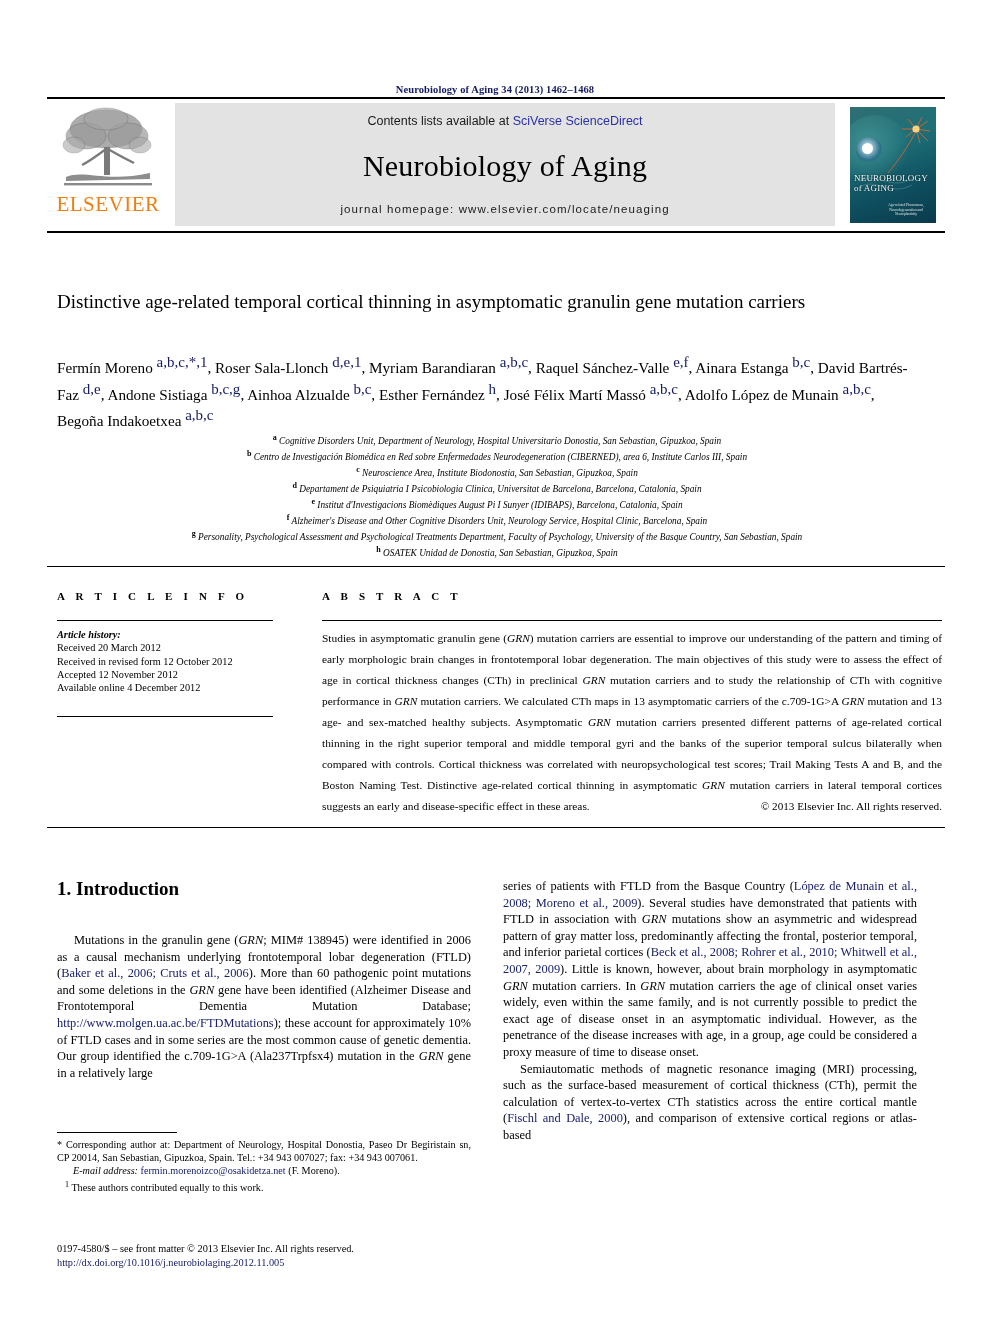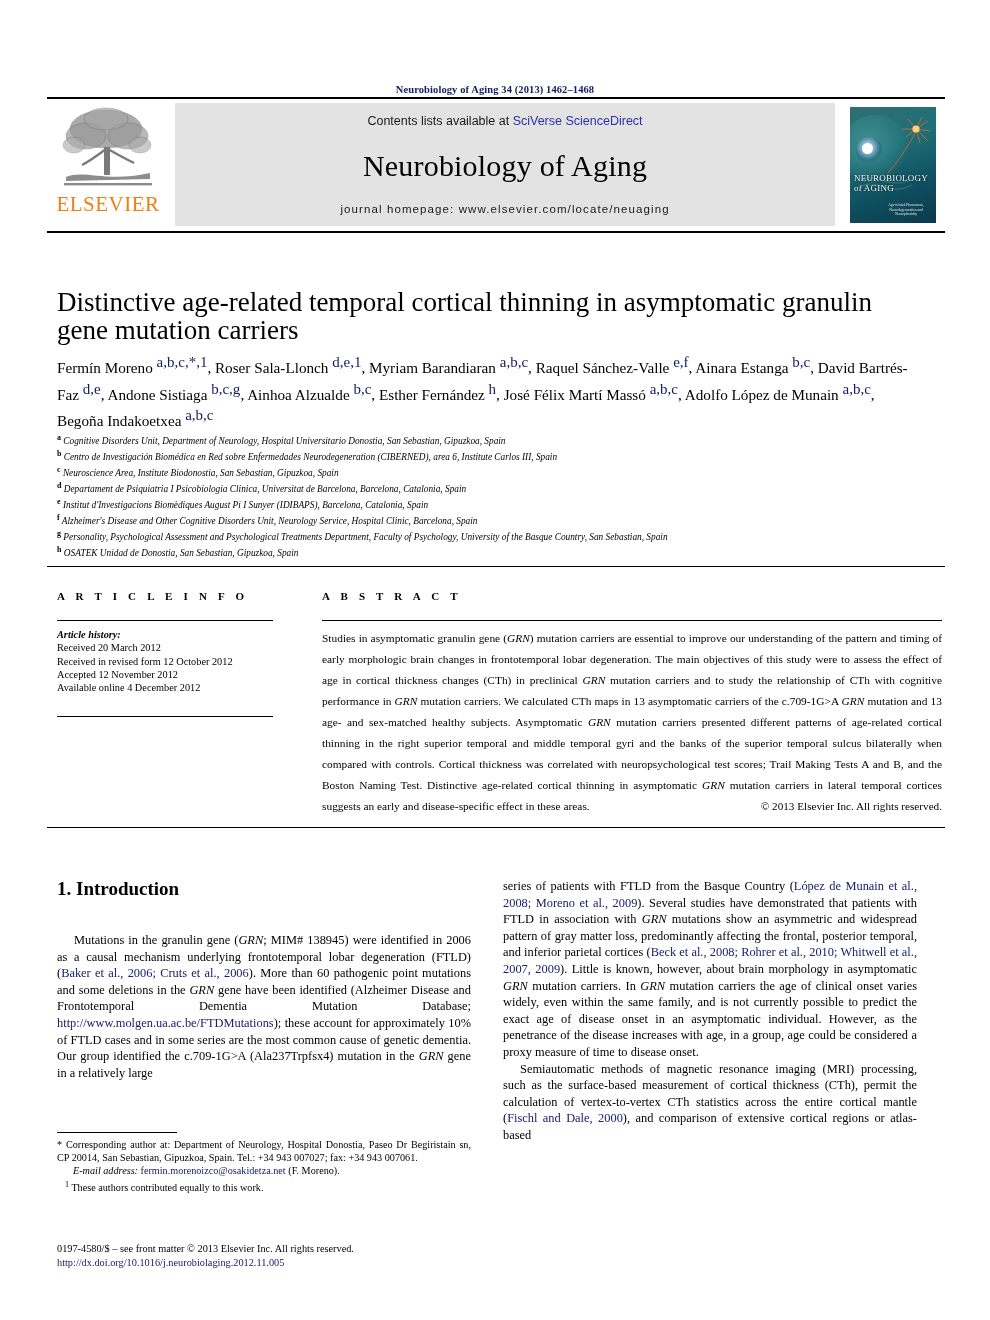--- a/index.html
+++ b/index.html
@@ -145,21 +145,21 @@
     width:52px;
   }
 
   
   .title {
     position: absolute;
     left: 57px;
     top: 288px;
     width: 840px;
     font-family: "Liberation Serif", serif;
-    font-size: 27px;
+    font-size: 19px;
     line-height: 28px;
     color: #000;
   }
   .authors {
     position: absolute;
     left: 57px;
     top: 352px;
     width: 860px;
     font-family: "Liberation Serif", serif;
     font-size: 15.2px;
@@ -173,20 +173,21 @@
   .affils {
     position: absolute;
     left: 57px;
     top: 432px;
     width: 880px;
     font-family: "Liberation Serif", serif;
     font-style: italic;
     font-size: 9.3px;
     line-height: 12.9px;
     color: #000;
+    text-align: center;
   }
   .aff sup { font-style: normal; font-weight: bold; color:#000; font-size:8px;}
 
   
   .rule-top {
     position:absolute;
     left: 47px;
     top: 566px;
     width: 898px;
     border-top: 1.2px solid #000;

